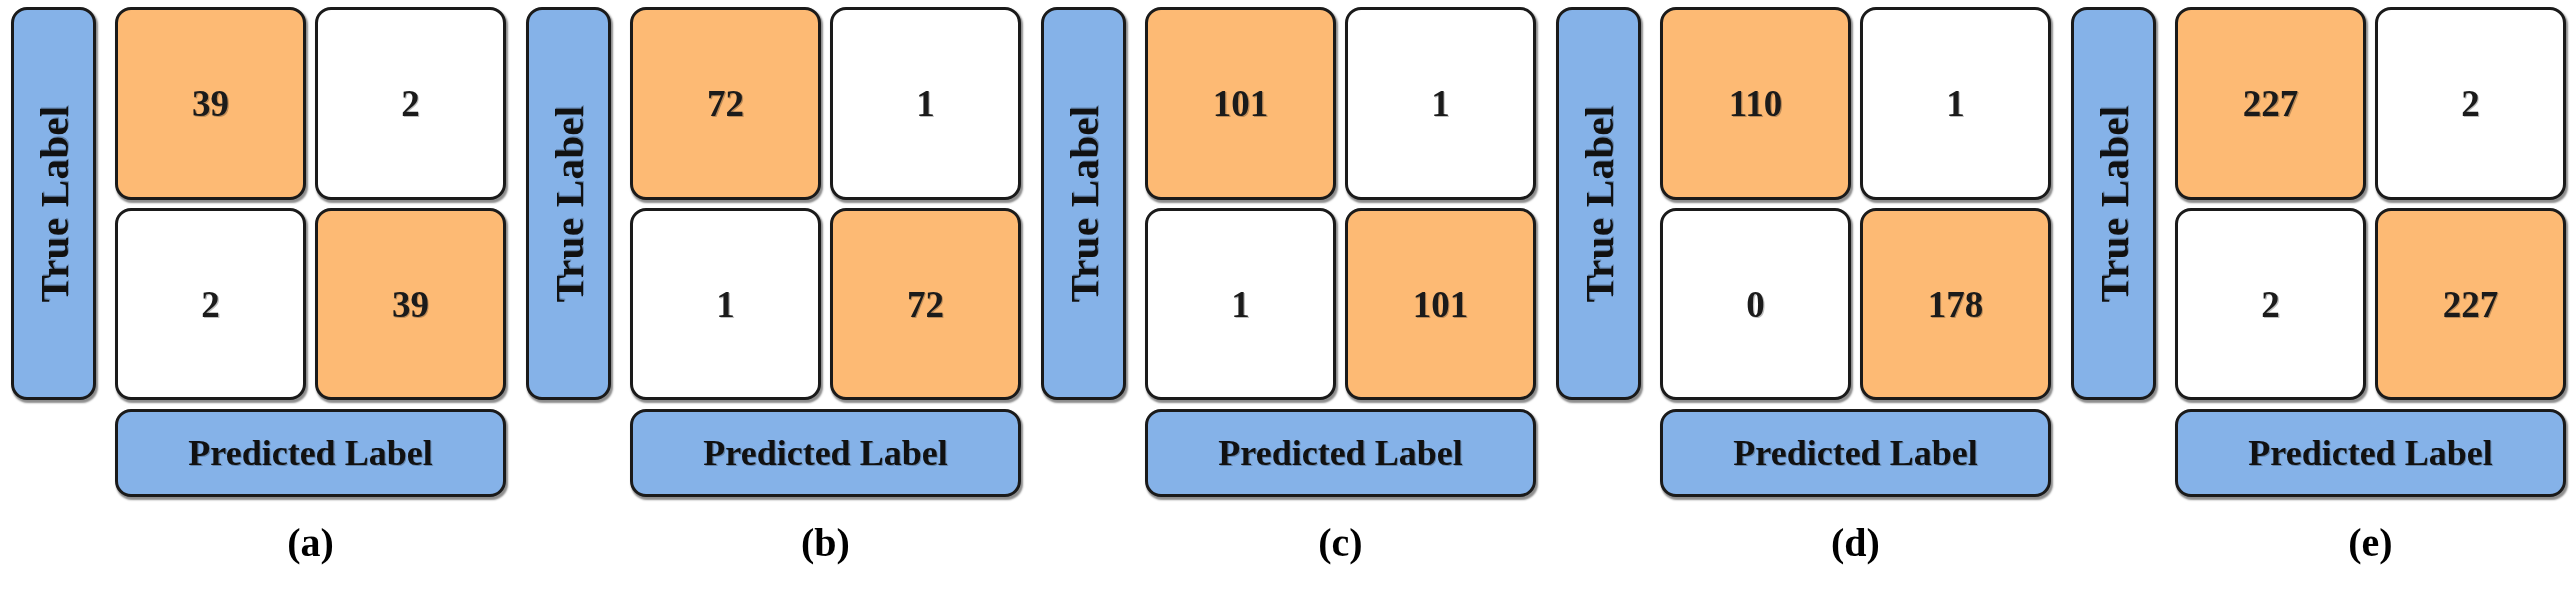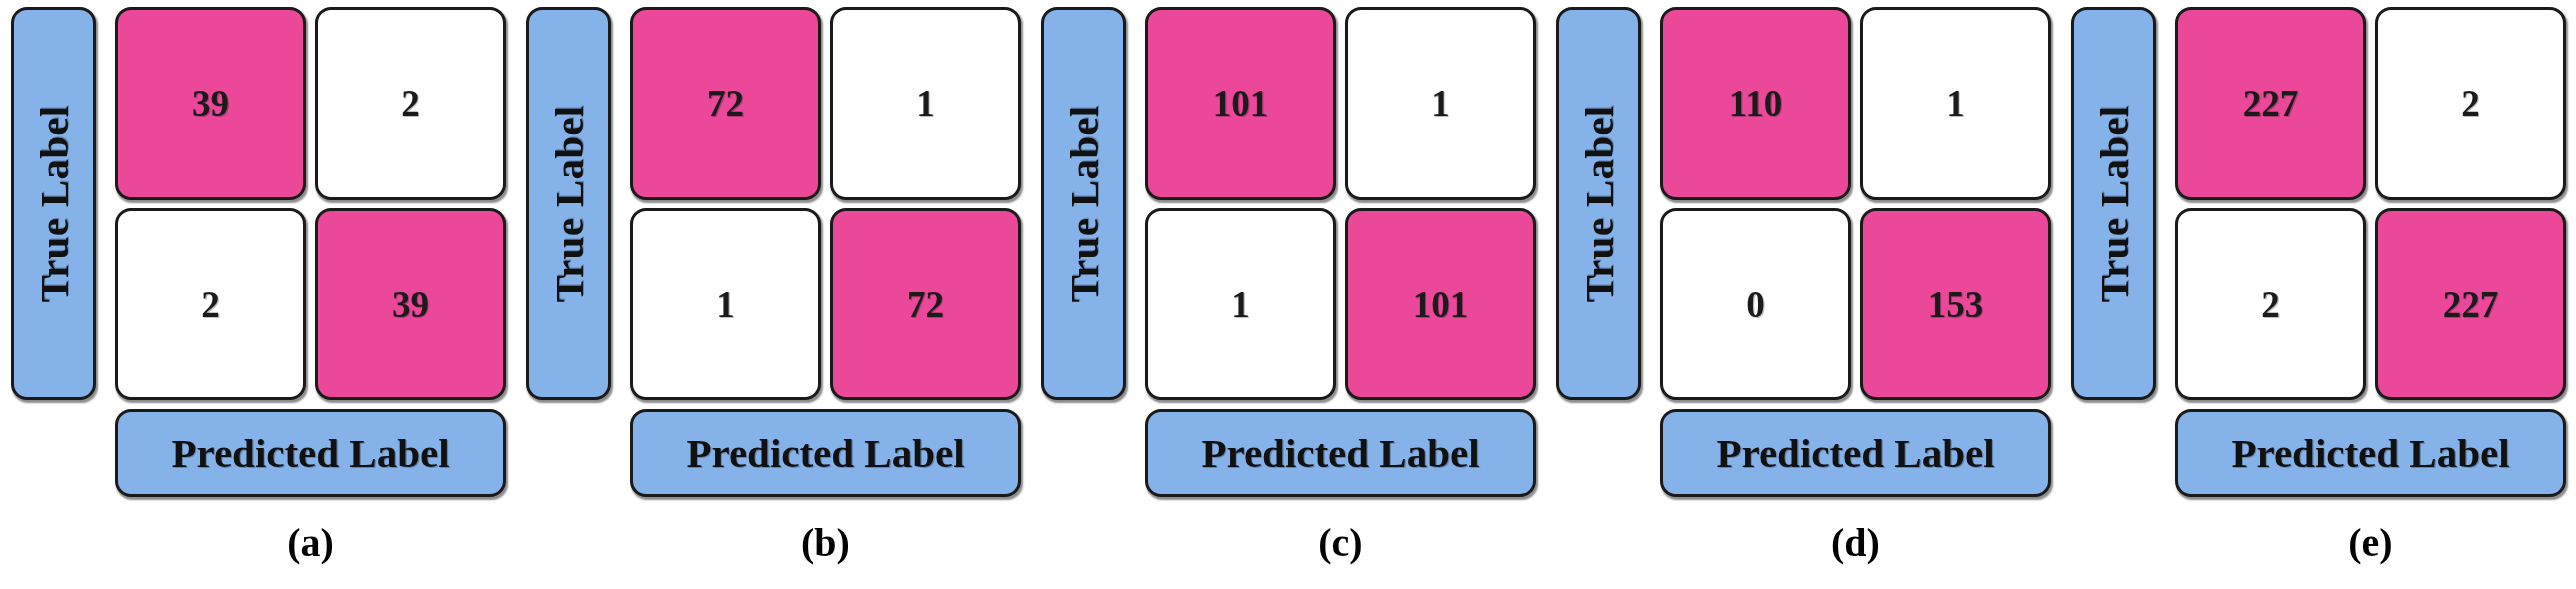--- a/index.html
+++ b/index.html
@@ -81,21 +81,21 @@
     align-items: center;
     justify-content: center;
     font-size: 37px;
     font-weight: bold;
     color: #1b1b1b;
     text-shadow: 1.2px 1.2px 0.6px rgba(0,0,0,0.25);
     box-shadow: 1.9px 2.5px 1.9px rgba(0,0,0,0.45);
     background: #ffffff;
   }
   .cell.diag {
-    background: #ec4899;
+    background: #fdba74;
   }
   .cell.offdiag {
     background: #ffffff;
   }
 
   
   .pred-label {
     position: absolute;
     left: 115px;
     top: 409px;
@@ -104,21 +104,21 @@
     box-sizing: border-box;
     background: #85b2e8;
     border: 3.1px solid #1a1a1a;
     border-radius: 16px;
     display: flex;
     align-items: center;
     justify-content: center;
     box-shadow: 1.9px 2.5px 1.9px rgba(0,0,0,0.45);
   }
   .pred-label span {
-    font-size: 41px;
+    font-size: 36px;
     font-weight: bold;
     color: #111111;
     white-space: nowrap;
     text-shadow: 1.2px 1.2px 0.6px rgba(0,0,0,0.25);
   }
 
   
   .caption {
     position: absolute;
     left: 115px;
@@ -184,21 +184,21 @@
   </div>
 
   <div class="panel">
     <div class="true-label">
       <span>True Label</span>
     </div>
     <div class="matrix">
       <div class="cell diag">110</div>
       <div class="cell offdiag">1</div>
       <div class="cell offdiag">0</div>
-      <div class="cell diag">153</div>
+      <div class="cell diag">178</div>
     </div>
     <div class="pred-label">
       <span>Predicted Label</span>
     </div>
     <div class="caption">(d)</div>
   </div>
 
   <div class="panel">
     <div class="true-label">
       <span>True Label</span>

